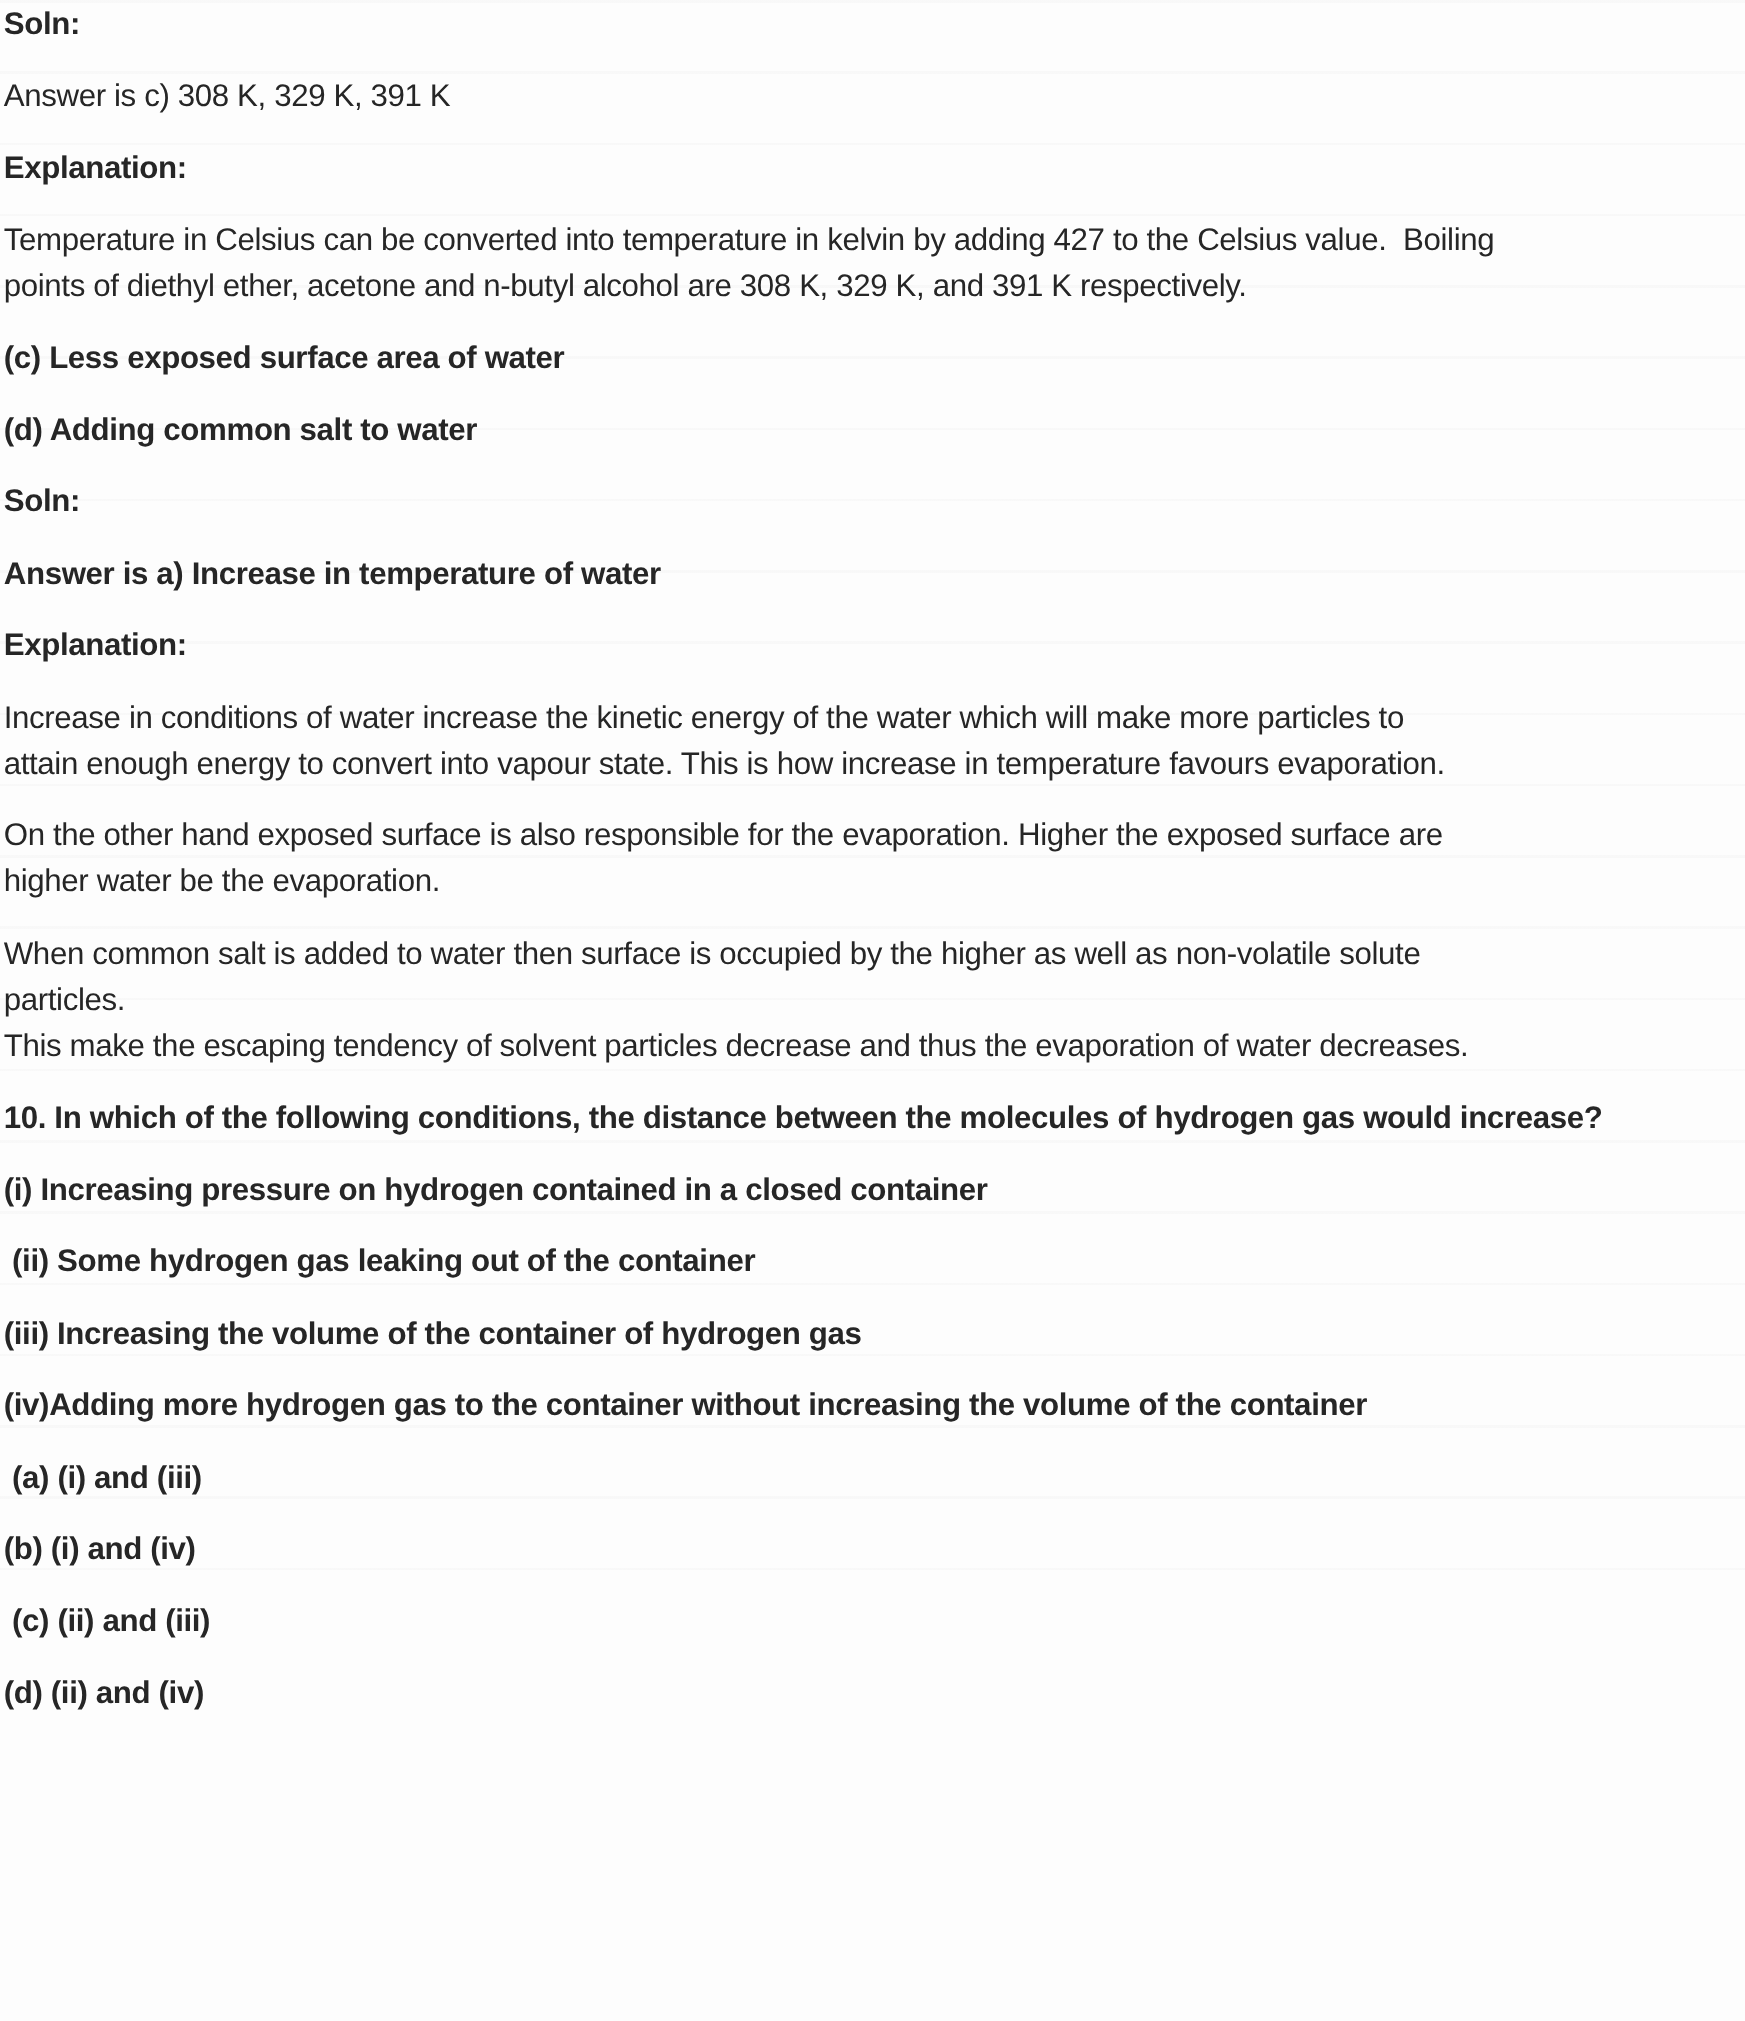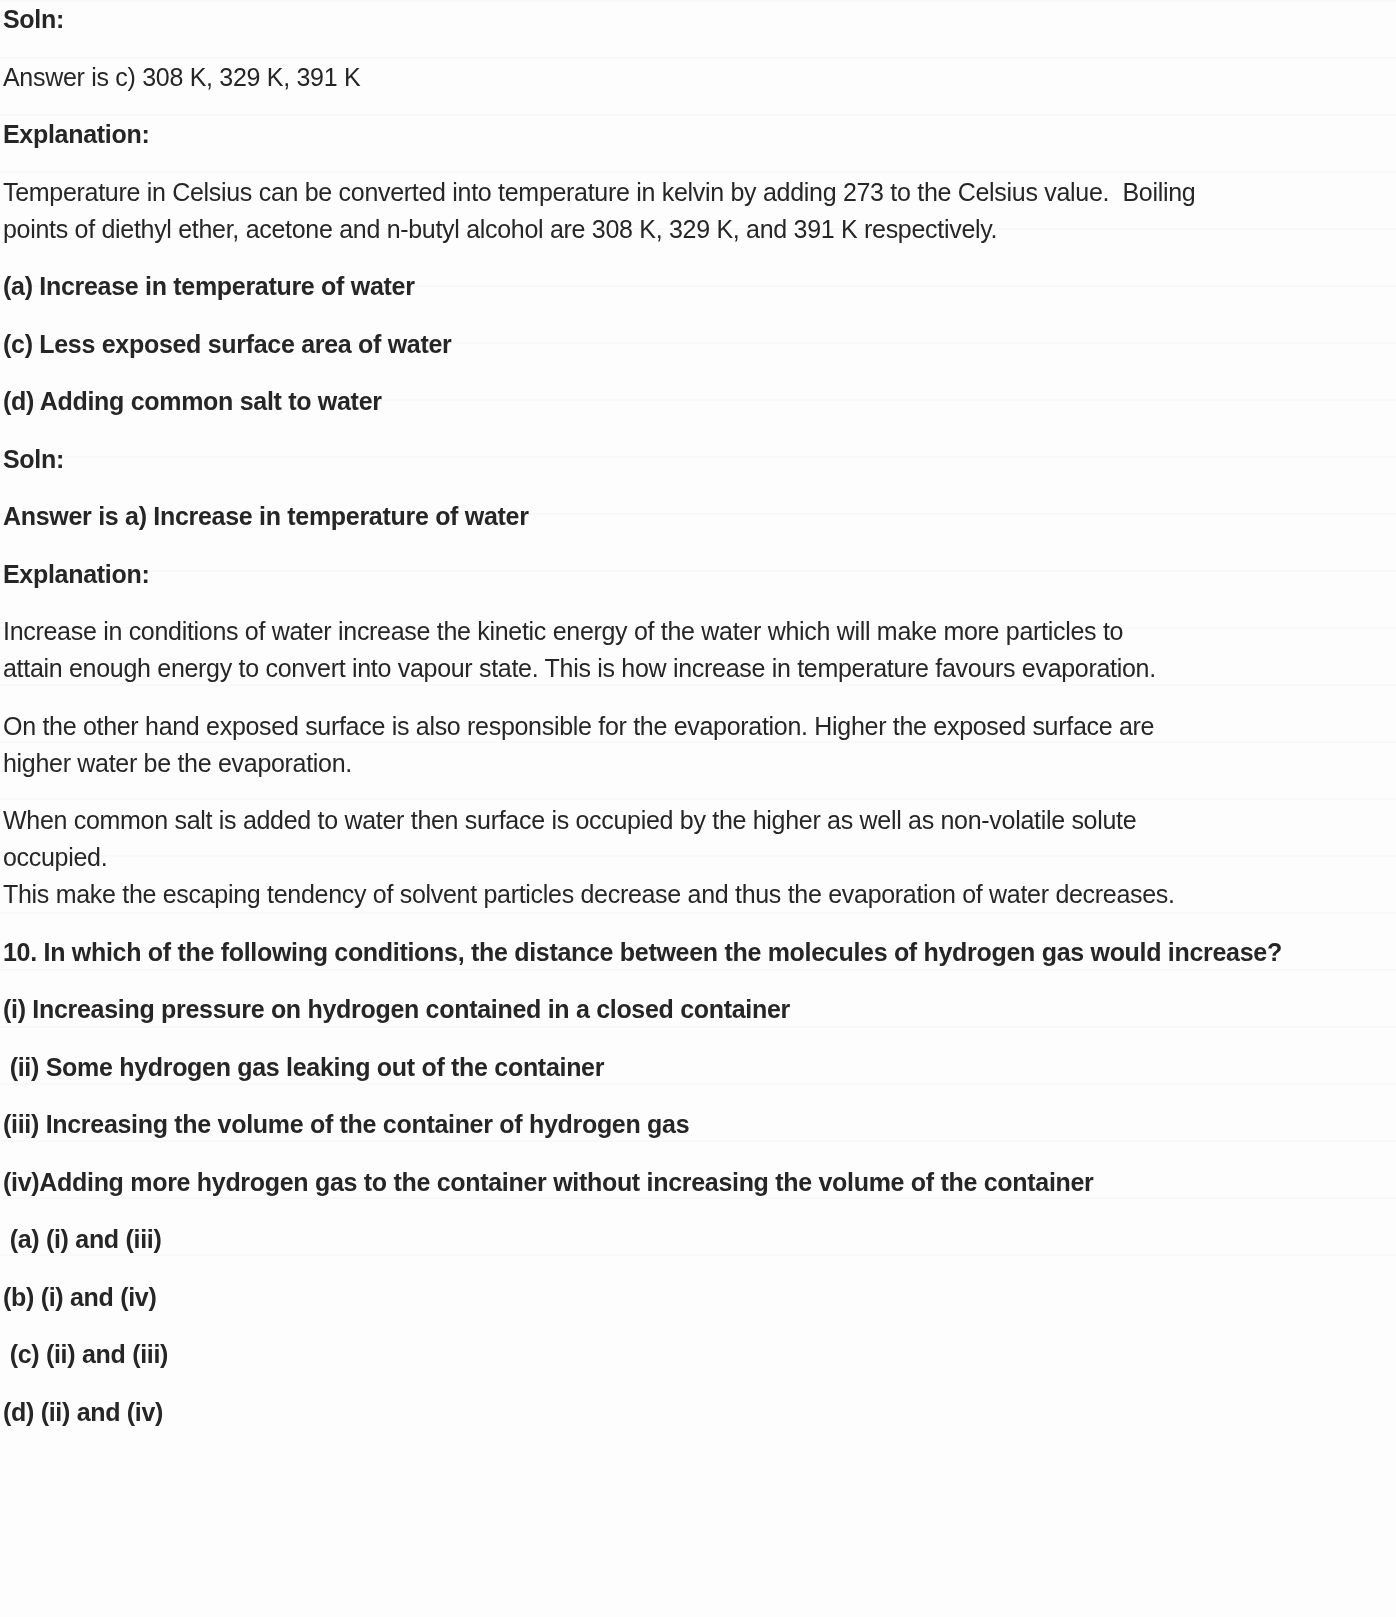--- a/index.html
+++ b/index.html
@@ -53,28 +53,25 @@
 
   <div class="para">
     <div class="line">Answer is c) 308 K, 329 K, 391 K</div>
   </div>
 
   <div class="para bold">
     <div class="line">Explanation:</div>
   </div>
 
   <div class="para">
-    <div class="line">Temperature in Celsius can be converted into temperature in kelvin by adding 273 to the Celsius value.  Boiling</div>
+    <div class="line">Temperature in Celsius can be converted into temperature in kelvin by adding 427 to the Celsius value.  Boiling</div>
     <div class="line">points of diethyl ether, acetone and n-butyl alcohol are 308 K, 329 K, and 391 K respectively.</div>
   </div>
 
 
-  <div class="para bold">
-    <div class="line">(a) Increase in temperature of water</div>
-  </div>
 
 
   <div class="para bold">
     <div class="line">(c) Less exposed surface area of water</div>
   </div>
 
   <div class="para bold">
     <div class="line">(d) Adding common salt to water</div>
   </div>
 
@@ -95,21 +92,21 @@
     <div class="line">attain enough energy to convert into vapour state. This is how increase in temperature favours evaporation.</div>
   </div>
 
   <div class="para">
     <div class="line">On the other hand exposed surface is also responsible for the evaporation. Higher the exposed surface are</div>
     <div class="line">higher water be the evaporation.</div>
   </div>
 
   <div class="para">
     <div class="line">When common salt is added to water then surface is occupied by the higher as well as non-volatile solute</div>
-    <div class="line">occupied.</div>
+    <div class="line">particles.</div>
     <div class="line">This make the escaping tendency of solvent particles decrease and thus the evaporation of water decreases.</div>
   </div>
 
   <div class="para bold">
     <div class="line">10. In which of the following conditions, the distance between the molecules of hydrogen gas would increase?</div>
   </div>
 
   <div class="para bold">
     <div class="line">(i) Increasing pressure on hydrogen contained in a closed container</div>
   </div>

